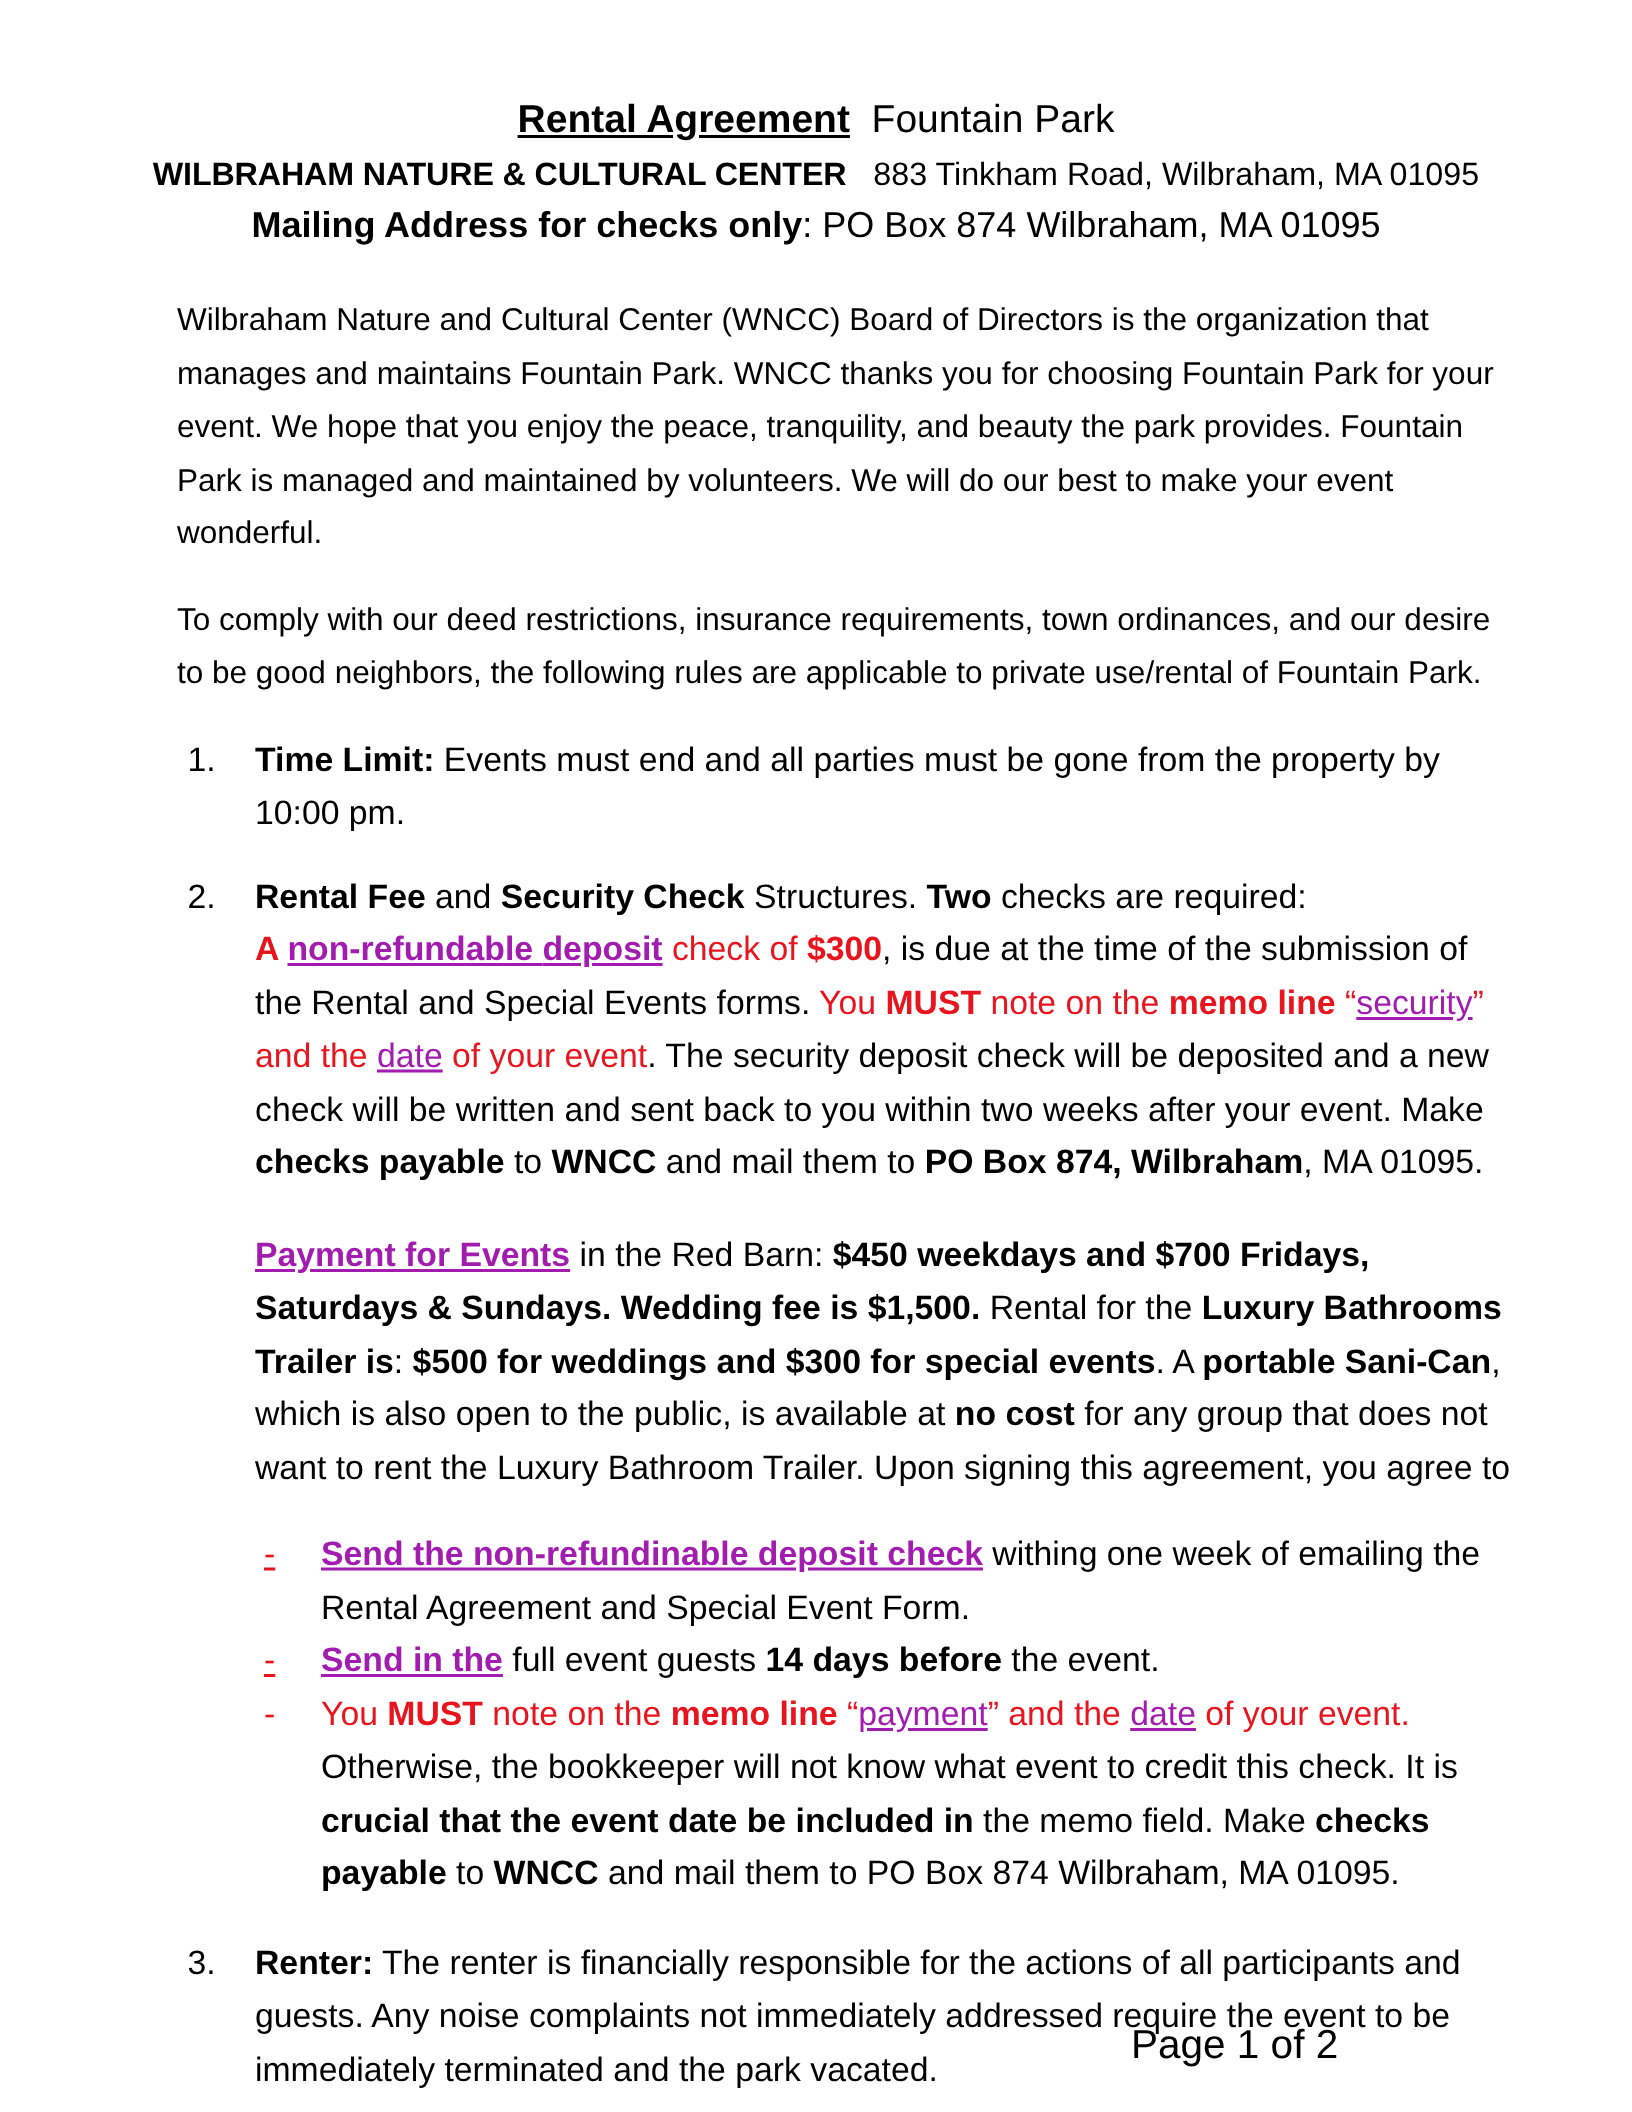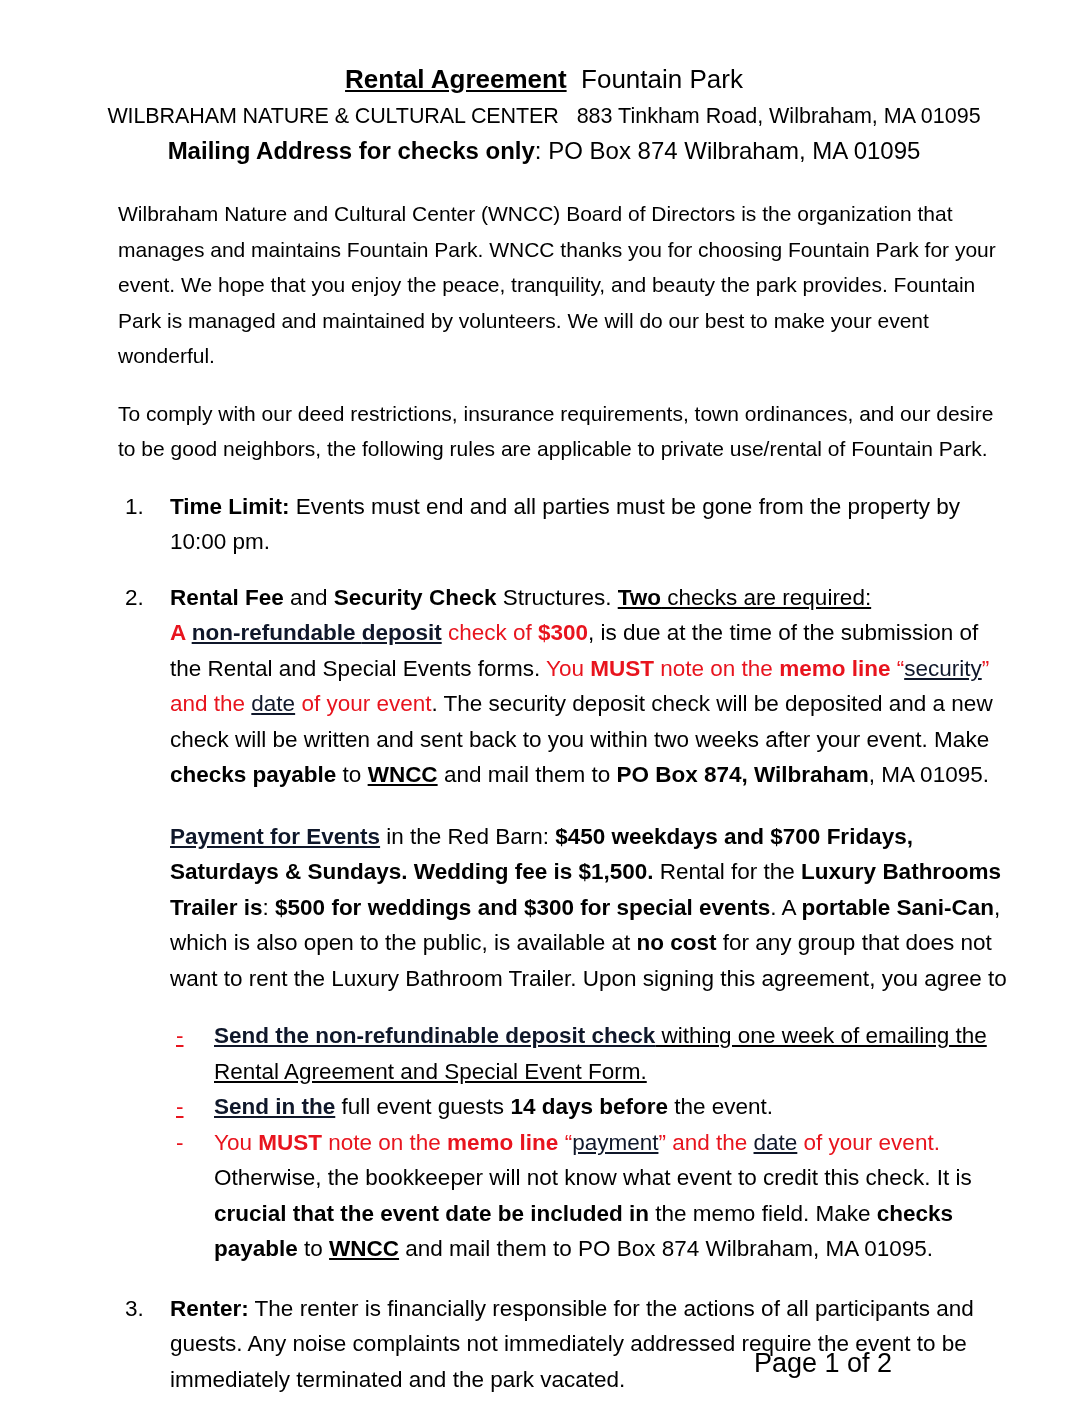--- a/index.html
+++ b/index.html
@@ -34,21 +34,21 @@
     font-weight: bold;
     text-decoration: underline;
     text-underline-offset: 2px;
   }
   .hdr-line1 .sub { font-weight: normal; }
   .hdr-line2 {
     font-size: 21.5px;
     line-height: 32px;
     margin-bottom: 2px;
   }
-  .hdr-line2 .org { font-weight: normal; letter-spacing: -0.1px; }
+  .hdr-line2 .org { font-weight: bold; letter-spacing: -0.1px; }
   .hdr-line2 .addr { font-weight: normal; }
   .hdr-line3 {
     font-size: 24px;
     line-height: 34px;
   }
   .hdr-line3 .lbl { font-weight: bold; }
   .hdr-line3 .val { font-weight: normal; }
 
   
   .para {
@@ -94,23 +94,23 @@
     position: absolute;
     left: 6px;
     top: 0;
     color: #e8141e;
     font-size: 22.5px;
   }
   .dashitem .dash.u { text-decoration: underline; }
 
   
   .b  { font-weight: bold; }
-  .u  { text-decoration: underline; text-underline-offset: 2px; }
+  .u  { text-underline-offset: 2px; }
   .r  { color: #e8141e; }
-  .ru { color: #0f172a; text-decoration: underline; text-underline-offset: 2px; }
+  .ru { color: #a21caf; text-decoration: underline; text-underline-offset: 2px; }
 
   
   .pagenum {
     position: absolute;
     left: 754px;
     top: 1348px;
     font-size: 27px;
     line-height: 30px;
   }
 </style>

